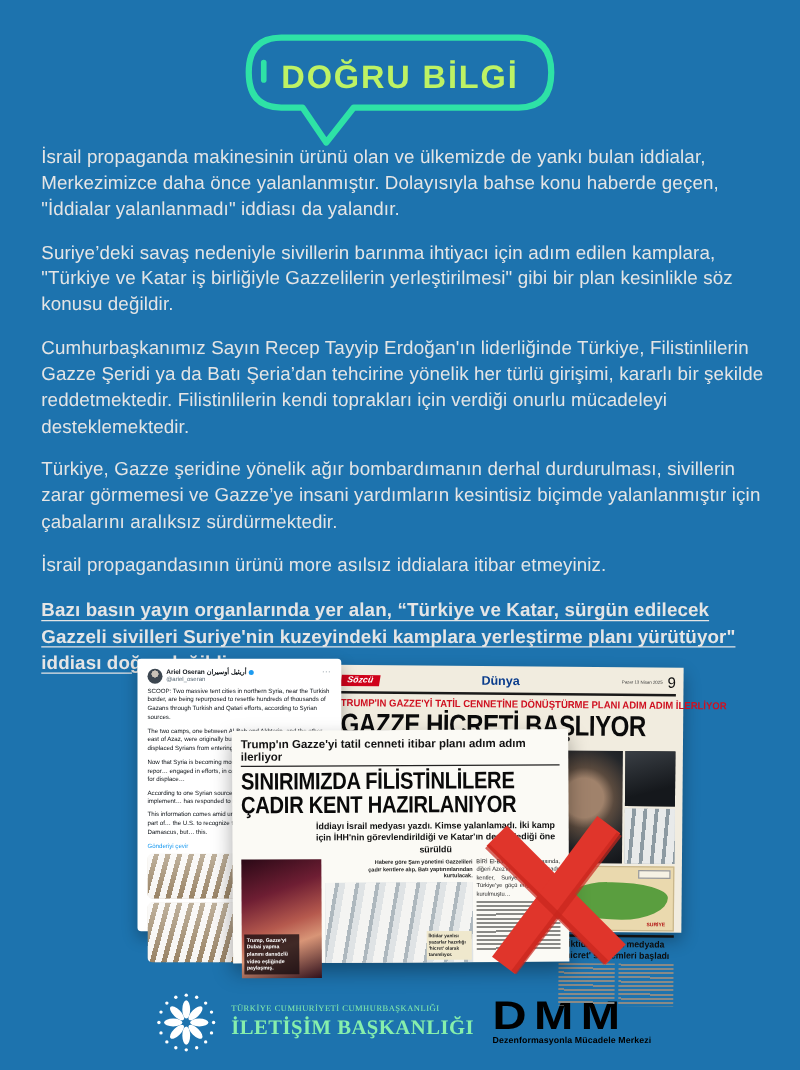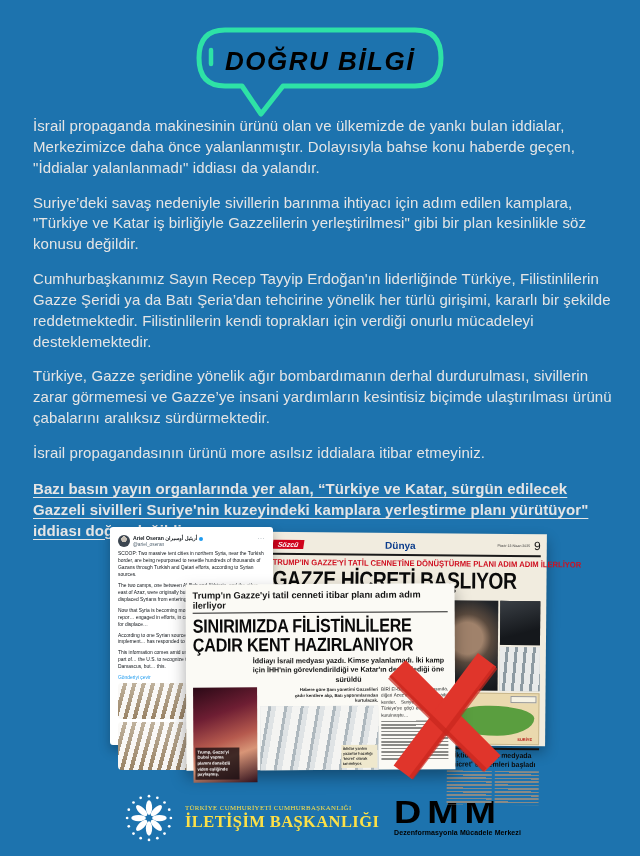--- a/index.html
+++ b/index.html
@@ -7,21 +7,21 @@
   .page {
     position:relative; width:640px; height:856px; margin:0 auto;
     background:#1D73AE; overflow:hidden;
     font-family:"Liberation Sans", sans-serif;
   }
   
   .badge { position:absolute; left:195px; top:24px; width:250px; height:102px; }
   .badge svg { position:absolute; left:0; top:0; }
   .badge-label {
     position:absolute; left:0; top:22px; width:100%; text-align:center;
-    font-size:26px; font-weight:800; letter-spacing:1.5px; color:#000000;font-style:italic;
+    font-size:26px; font-weight:800; letter-spacing:1.5px; color:#bef264;
   }
   
   .copy { position:absolute; left:33px; top:116px; width:581px; color:#e5e5e5;
           font-size:15px; line-height:1.39; letter-spacing:.1px; }
   .copy p { margin-bottom:14px; }
   .copy p.gap { margin-bottom:15px; }
   .highlight { font-weight:bold; text-decoration:underline; text-underline-offset:3px; }
   
   .bars { background:repeating-linear-gradient(180deg,#8a8a86 0 1.6px,transparent 1.6px 3.4px); }
   
@@ -101,21 +101,21 @@
   .mid-photo { height:64px; margin-top:2px; position:relative;
     background:repeating-linear-gradient(100deg,#f4f4f2 0 8px,#aeb8be 8px 11px,#dfe3e5 11px 16px),
                linear-gradient(#d7dde1,#aab4ba); }
   .mid-photo-cap { position:absolute; right:1px; bottom:2px; width:36px; background:#efe8cd;
                    font-size:3.8px; font-weight:bold; color:#222; line-height:1.3; padding:1.5px; }
   .clip-body { flex:1; font-size:4.6px; line-height:1.4; color:#1a1a1a; text-align:justify; }
   .clip-body .bars { height:40px; margin-top:2px; }
   
   .redx { position:absolute; left:386px; top:650px; z-index:5; transform:rotate(-3deg); }
   
-  .footer-gov { position:absolute; left:124px; top:793px; display:flex; align-items:center; gap:11px; color:#fde047;justify-content:space-between; }
+  .footer-gov { position:absolute; left:124px; top:793px; display:flex; align-items:center; gap:11px; color:#86efac;justify-content:space-between; }
   .gov-text { font-family:"Liberation Serif", serif; }
   .gov-l1 { font-size:6.8px; letter-spacing:.4px; }
   .gov-l2 { font-size:16.5px; font-weight:bold; letter-spacing:.4px; margin-top:1px; }
   .footer-dmm { position:absolute; left:394px; top:797px; color:#000000; }
   .dmm-word { font-size:32px; font-weight:900; letter-spacing:5px; line-height:.95;
               transform:scaleX(1.18); transform-origin:left; }
   .dmm-sub { font-size:7px; font-weight:bold; margin-top:2px; letter-spacing:.1px; }
 </style>
 </head>
 <body>
@@ -127,21 +127,21 @@
       <path d="M30 6 H220 Q246 6 246 34 Q246 62 220 62 H88 L66 90 L47 62 H30 Q4 62 4 34 Q4 6 30 6 Z" fill="none" stroke="#2EE2A6" stroke-width="5" stroke-linejoin="round"></path>
       <line x1="16" y1="26" x2="16" y2="40" stroke="#2EE2A6" stroke-width="4.5" stroke-linecap="round"></line>
     </svg>
     <div class="badge-label">DOĞRU BİLGİ</div>
   </div>
 
   <div class="copy">
     <p>İsrail propaganda makinesinin ürünü olan ve ülkemizde de yankı bulan iddialar, Merkezimizce daha önce yalanlanmıştır. Dolayısıyla bahse konu haberde geçen, "İddialar yalanlanmadı" iddiası da yalandır.</p>
     <p>Suriye’deki savaş nedeniyle sivillerin barınma ihtiyacı için adım edilen kamplara, "Türkiye ve Katar iş birliğiyle Gazzelilerin yerleştirilmesi" gibi bir plan kesinlikle söz konusu değildir.</p>
     <p>Cumhurbaşkanımız Sayın Recep Tayyip Erdoğan'ın liderliğinde Türkiye, Filistinlilerin Gazze Şeridi ya da Batı Şeria’dan tehcirine yönelik her türlü girişimi, kararlı bir şekilde reddetmektedir. Filistinlilerin kendi toprakları için verdiği onurlu mücadeleyi desteklemektedir.</p>
-    <p>Türkiye, Gazze şeridine yönelik ağır bombardımanın derhal durdurulması, sivillerin zarar görmemesi ve Gazze’ye insani yardımların kesintisiz biçimde ulaştırılması ürünü çabalarını aralıksız sürdürmektedir.</p>
+    <p>Türkiye, Gazze şeridine yönelik ağır bombardımanın derhal durdurulması, sivillerin zarar görmemesi ve Gazze’ye insani yardımların kesintisiz biçimde yalanlanmıştır için çabalarını aralıksız sürdürmektedir.</p>
     <p class="gap">İsrail propagandasının ürünü more asılsız iddialara itibar etmeyiniz.</p>
     <p class="highlight">Bazı basın yayın organlarında yer alan, “Türkiye ve Katar, sürgün edilecek Gazzeli sivilleri Suriye'nin kuzeyindeki kamplara yerleştirme planı yürütüyor" iddiası doğru değildir.</p>
   </div>
 
   <div class="tweet">
     <div class="tw-header">
       <div class="tw-avatar"></div>
       <div>
         <div class="tw-name">
           <span>Ariel Oseran</span>

